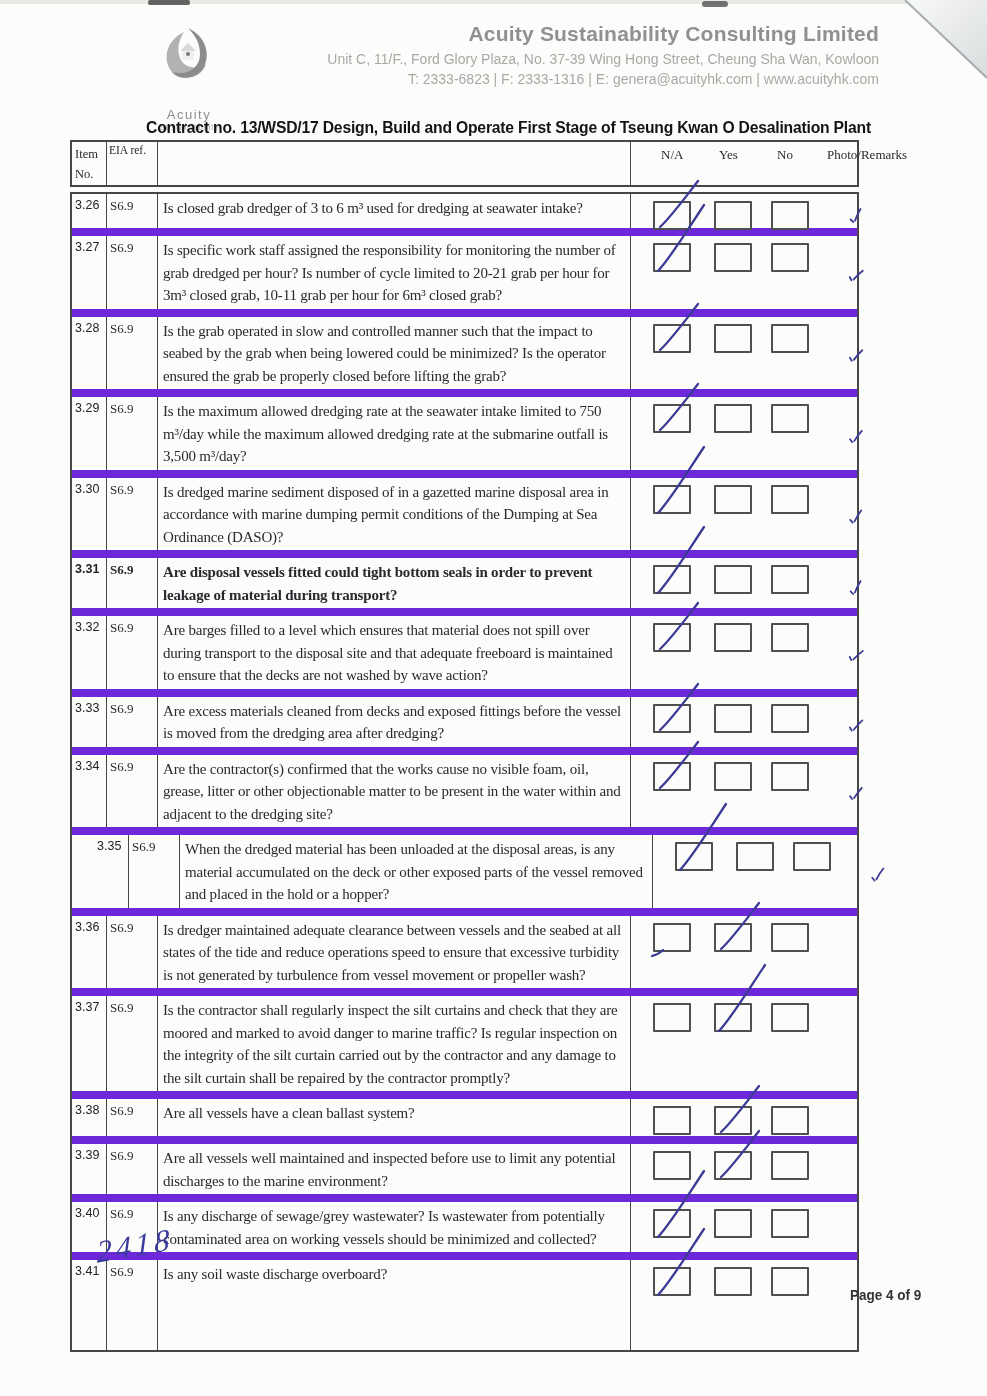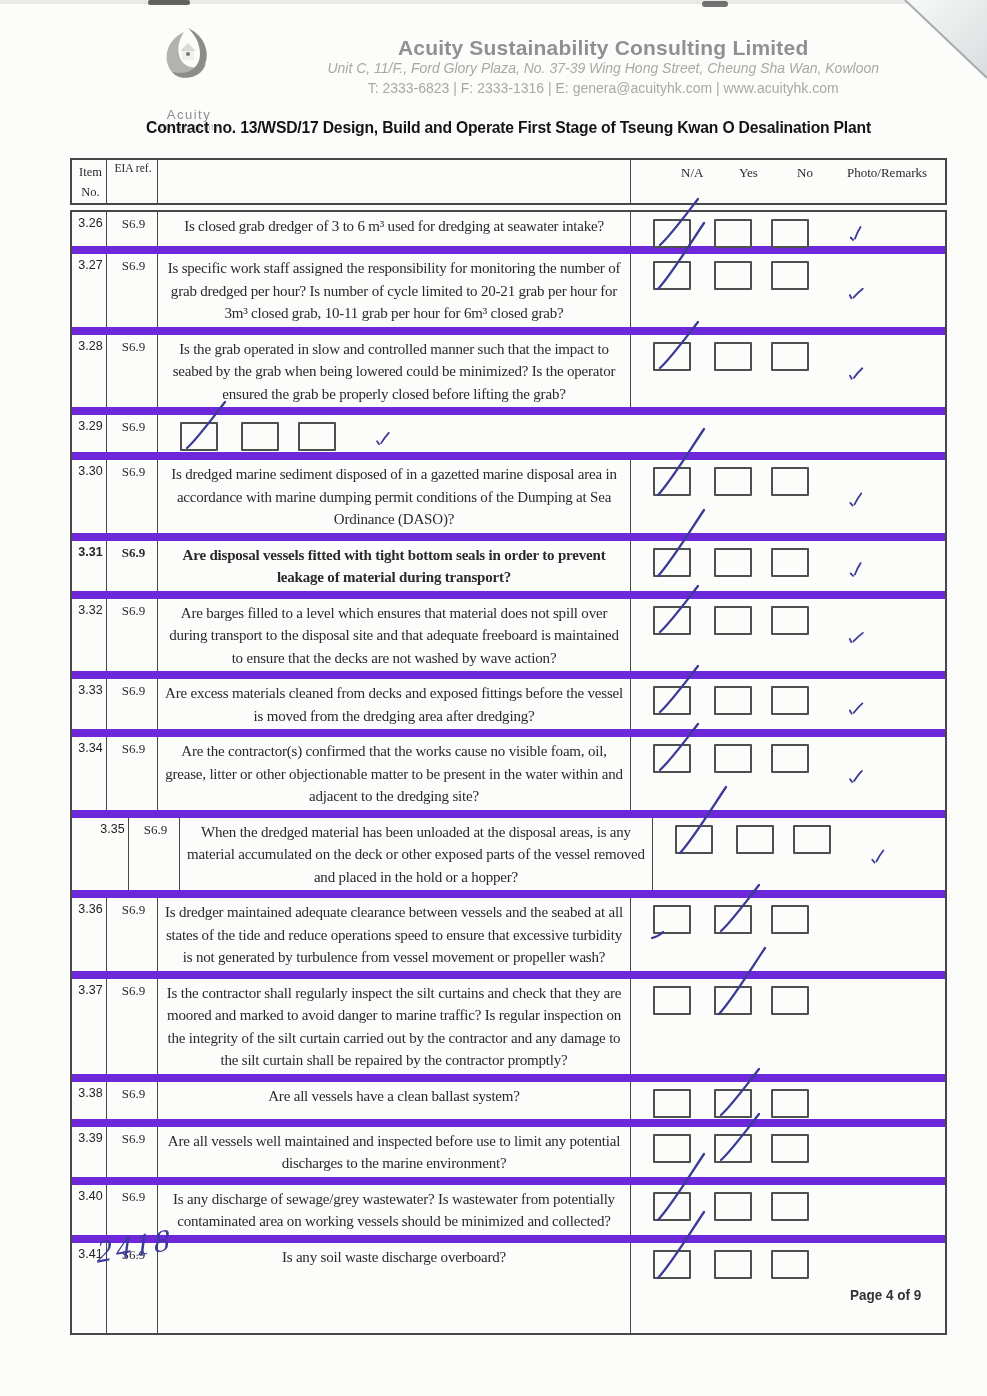--- a/index.html
+++ b/index.html
@@ -9,37 +9,37 @@
   
   .top-strip{position:absolute;top:0;left:0;width:100%;height:4px;background:#d8d8d6;opacity:.55;}
   .smudge-a{position:absolute;top:0;left:148px;width:42px;height:5px;background:#3f3f3f;border-radius:2px;opacity:.8;}
   .smudge-b{position:absolute;top:1px;left:702px;width:26px;height:6px;background:#454545;border-radius:3px;opacity:.75;}
   .corner-fold{position:absolute;top:0;right:0;}
 
   
   .logo-wrap{position:absolute;left:124px;top:26px;width:130px;text-align:center;}
   .logo-name{font-family:"Liberation Sans",sans-serif;font-size:13px;color:#8e8e8e;letter-spacing:1.5px;margin-top:1px;}
   .logo-sub{font-family:"Liberation Sans",sans-serif;font-size:9px;color:#b0b0ae;letter-spacing:.5px;}
-  .company{position:absolute;right:108px;top:36px;text-align:center;font-family:"Liberation Sans",sans-serif;}
+  .company{position:absolute;right:108px;top:22px;text-align:right;font-family:"Liberation Sans",sans-serif;}
   .company-name{font-size:21px;font-weight:bold;color:#8f9092;letter-spacing:.2px;}
-  .company-addr{font-size:14px;color:#a8a8a6;font-style:italic;}
+  .company-addr{font-size:14px;color:#a8a8a6;margin-top:5px;}
   .company-contact{font-size:14px;color:#a8a8a6;margin-top:4px;}
 
   .doc-title{position:absolute;left:70px;top:119px;width:877px;text-align:center;
              font-family:"Liberation Sans",sans-serif;font-weight:bold;font-size:16px;color:#141414;
              letter-spacing:-.2px;transform:scaleX(.98);}
 
   
-  .tbl{position:absolute;left:70px;top:158px;width:877px;text-align:center;}
+  .tbl{position:absolute;left:70px;top:140px;width:789px;}
   .thead{display:grid;grid-template-columns:35px 51px 473px 1fr;border:2px solid #474747;height:47px;box-sizing:border-box;background:transparent;}
   .thead .cell{border-right:1.5px solid #474747;position:relative;}
   .thead .cell:last-child{border-right:none;}
   .h-item{font-size:12.5px;line-height:20px;padding:2px 0 0 3px;}
   .h-ref{font-size:11.5px;padding:2px 0 0 2px;}
-  .hl{position:absolute;top:5px;font-size:13px;color:#2a2a2f;margin-left:20px;}
+  .hl{position:absolute;top:5px;font-size:13px;color:#2a2a2f;}
   .hl-na{left:30px;} .hl-yes{left:88px;} .hl-no{left:146px;} .hl-photo{left:196px;}
 
   .tbody{border:2px solid #474747;margin-top:5px;}
   .row{display:grid;grid-template-columns:35px 51px 473px 1fr;border-bottom:8px solid #6d28d9;position:relative;box-sizing:border-box;}
   .row:last-child{border-bottom:none;}
   .row .cell{border-right:1.5px solid #474747;box-sizing:border-box;}
   .row .cell:last-child{border-right:none;}
   .c-item{font-family:"Liberation Sans",sans-serif;font-size:12.5px;color:#222;padding:4px 0 0 3px;}
   .c-ref{font-size:13px;padding:4px 0 0 3px;}
   .c-q{font-size:15px;line-height:22.5px;letter-spacing:-.2px;padding:3px 5px 2px 5px;color:#29292f;}
@@ -166,20 +166,21 @@
       <span class="remark" style="transform: rotate(3deg);">
               <svg class="mk" width="16" height="14" viewBox="0 0 16 14">
                 <path d="M1 9 L3 12 M5 11 C 7 8, 10 4, 13 1"></path>
               </svg>
             </span>
     </div>
   </div>
         <div class="row" style="min-height: 45px;">
     <div class="cell c-item">3.29</div>
     <div class="cell c-ref">S6.9</div>
+    <div class="cell c-q">Is the maximum allowed dredging rate at the seawater intake limited to 750 m³/day while the maximum allowed dredging rate at the submarine outfall is 3,500 m³/day?</div>
     <div class="cell c-checks">
       <span class="cb cb-na">
               <svg class="mk" width="34" height="26" viewBox="0 0 34 26">
                 <path d="M5 24 C 15 15, 29 -4, 43 -22"></path>
               </svg>
             </span>
       <span class="cb cb-yes"></span>
       <span class="cb cb-no"></span>
       <span class="remark" style="transform: rotate(-2deg);">
               <svg class="mk" width="16" height="14" viewBox="0 0 16 14">
@@ -203,21 +204,21 @@
       <span class="remark" style="transform: rotate(-7deg);">
               <svg class="mk" width="16" height="14" viewBox="0 0 16 14">
                 <path d="M1 9 L3 12 M5 11 C 7 8, 10 4, 13 1"></path>
               </svg>
             </span>
     </div>
   </div>
         <div class="row" style="min-height: 45px; font-weight: bold;">
     <div class="cell c-item">3.31</div>
     <div class="cell c-ref">S6.9</div>
-    <div class="cell c-q">Are disposal vessels fitted with tight bottom seals in order to prevent leakage of material during transport?</div>
+    <div class="cell c-q">Are disposal vessels fitted could tight bottom seals in order to prevent leakage of material during transport?</div>
     <div class="cell c-checks">
       <span class="cb cb-na">
               <svg class="mk" width="34" height="26" viewBox="0 0 34 26">
                 <path d="M3 26 C 16 12, 33 -16, 49 -40"></path>
               </svg>
             </span>
       <span class="cb cb-yes"></span>
       <span class="cb cb-no"></span>
       <span class="remark" style="transform: rotate(-12deg);">
               <svg class="mk" width="16" height="14" viewBox="0 0 16 14">

